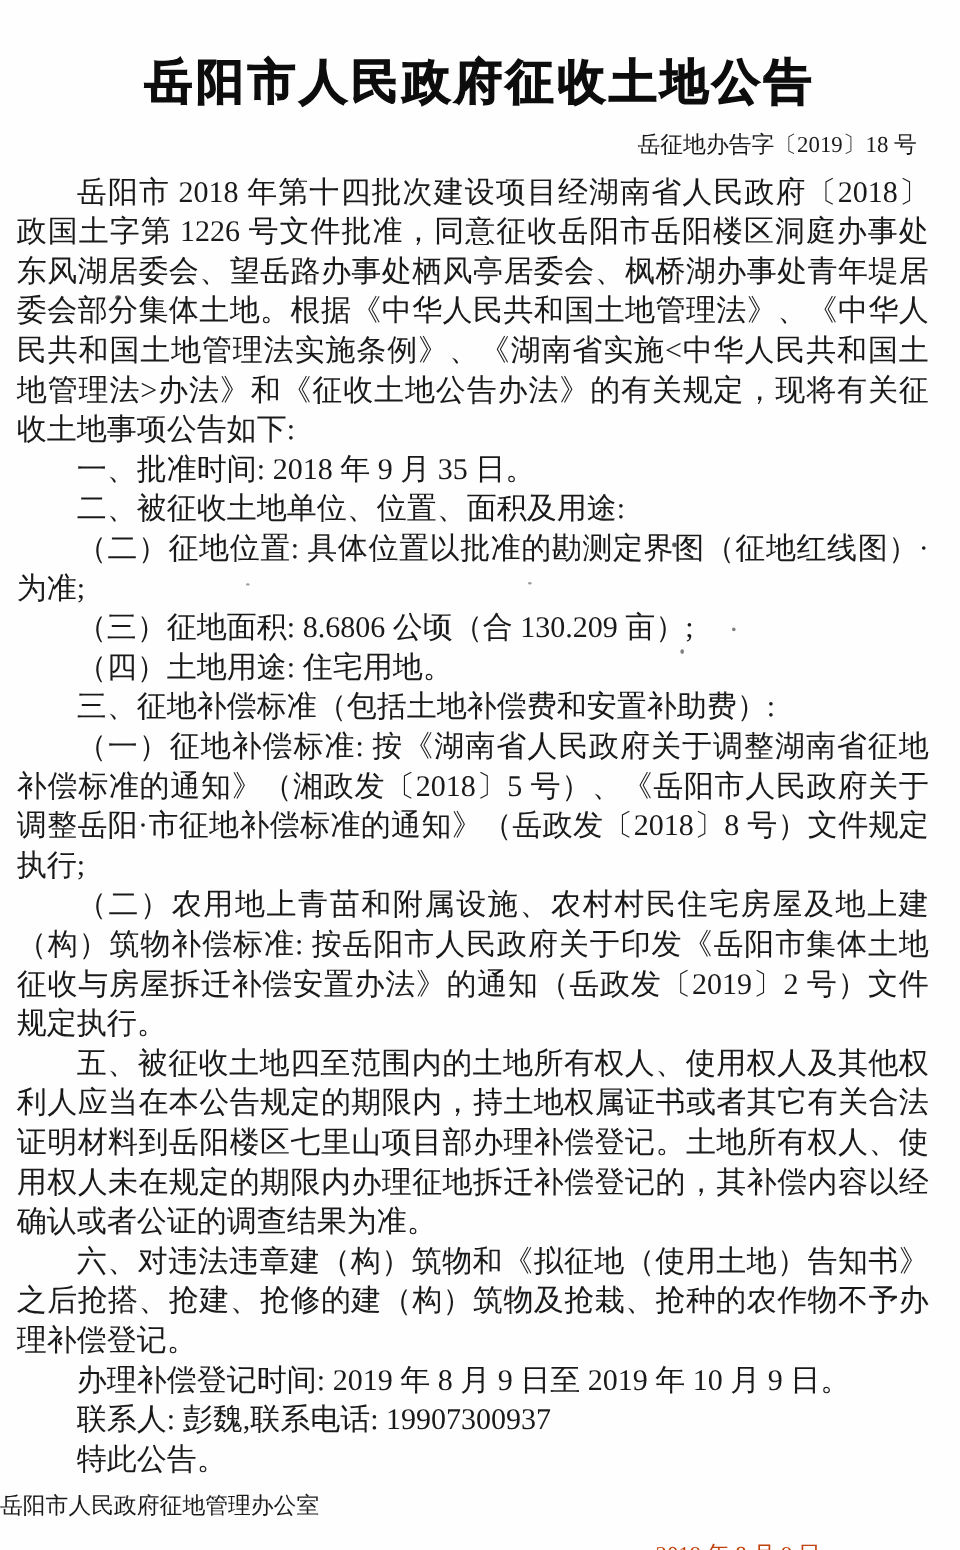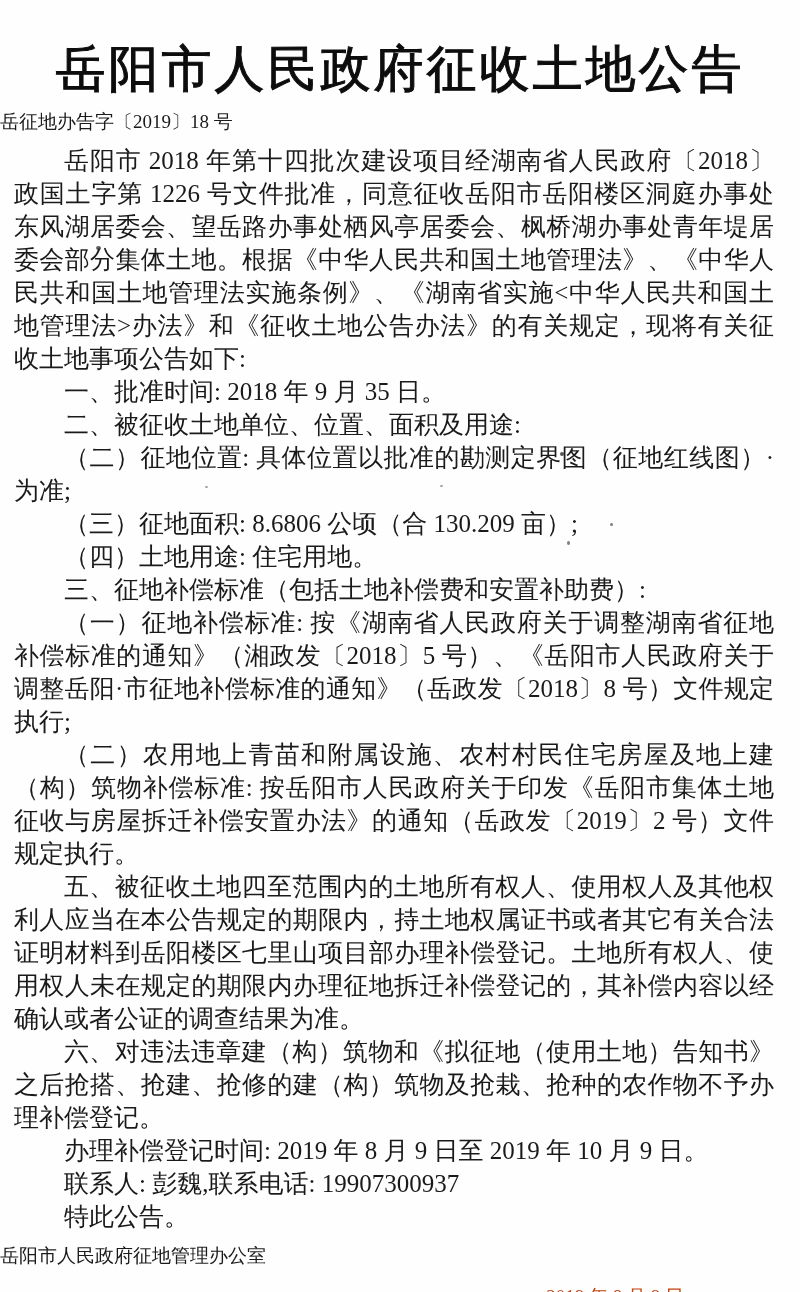--- a/index.html
+++ b/index.html
@@ -18,31 +18,31 @@
   .page {
     position: relative;
     width: 800px;
     height: 1292px;
     background: #fefefe;
   }
   .doc-title {
     margin: 0;
     padding-top: 38px;
     text-align: center;
-    font-size: 50px;
+    font-size: 40px;
     line-height: 62px;
-    font-weight: 400;
+    font-weight: 700;
     letter-spacing: 3px;
     color: #0d0d0d;
     -webkit-text-stroke: 1px #0d0d0d;
   }
   .doc-number {
     margin-top: 10px;
     padding-right: 36px;
-    text-align: left;
+    text-align: right;
     font-size: 19px;
     line-height: 24px;
     color: #1a1a1a;
   }
   .doc-body {
     margin: 10px 26px 0 14px;
     font-size: 25px;
     line-height: 33px;
     text-align: justify;
     color: #1a1a1a;

